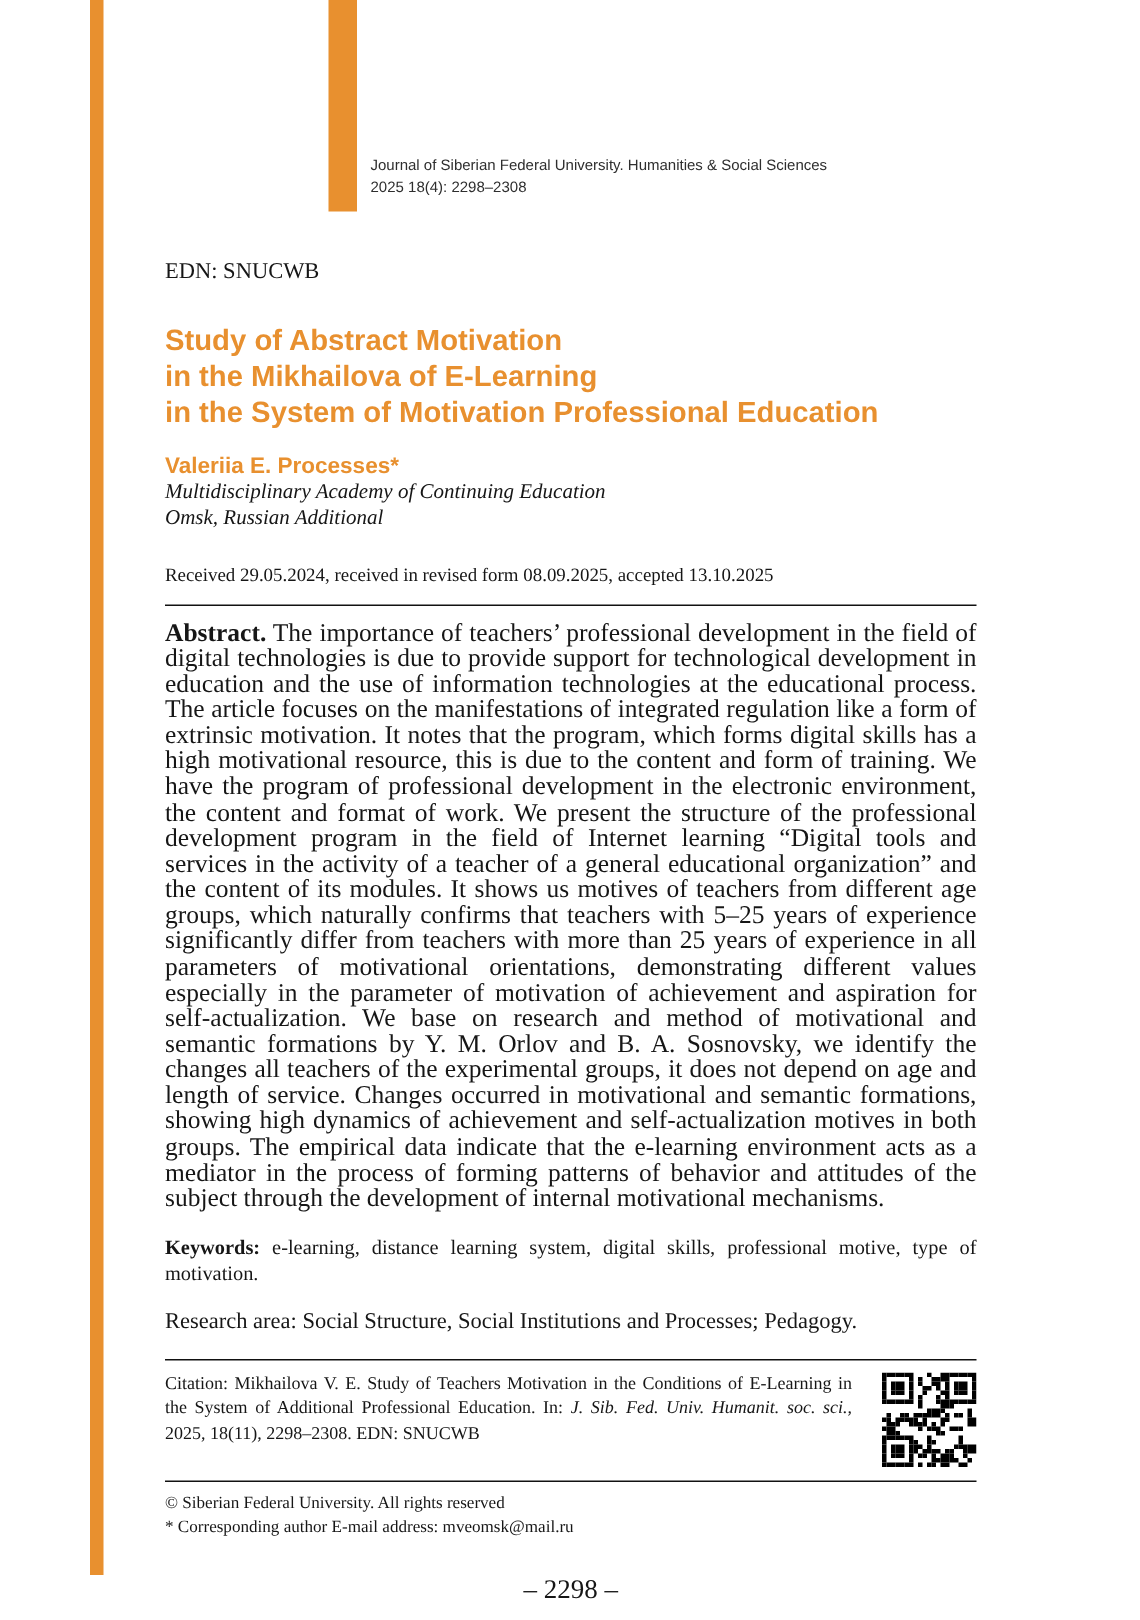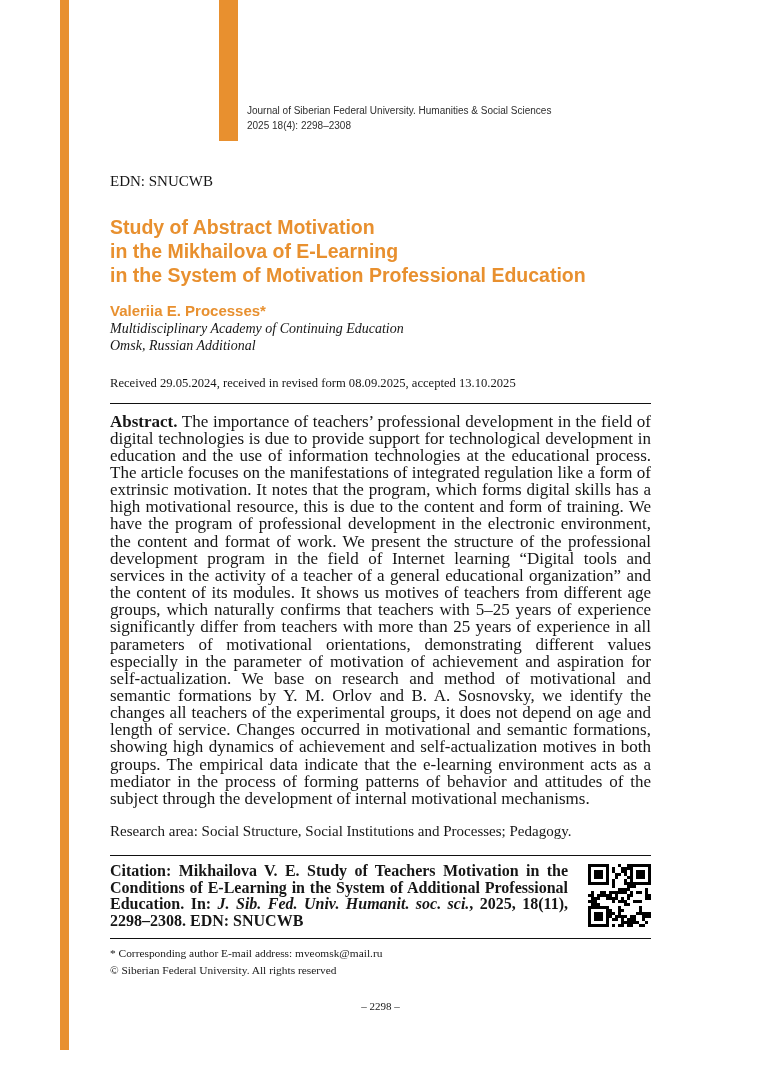--- a/index.html
+++ b/index.html
@@ -52,28 +52,28 @@
     text-align: justify;
   }
   .keywords-para {
     margin-top: 16px; font-size: 13.6px; line-height: 17.15px;
     text-align: justify;
   }
   .research-line { margin-top: 16px; font-size: 15px; line-height: 17.15px; }
   .rule-citation-top { margin-top: 15px; }
   .citation-row { display: flex; align-items: flex-start; margin-top: 7px; }
   .citation-text {
-    width: 458px; font-size: 16px; line-height: 16.5px; text-align: justify; font-weight: bold;
+    width: 458px; font-size: 12px; line-height: 16.5px; text-align: justify;
   }
   .citation-text .ital { font-style: italic; }
   .qr-box { margin-left: auto; width: 63px; height: 63px; margin-top: 1px; }
   .qr-box svg { display: block; width: 63px; height: 63px; }
   .rule-foot { margin-top: 9px; }
   .footnotes { margin-top: 6px; font-size: 11.4px; line-height: 16.5px; }
-  .page-number { margin-top: 22px; text-align: center; font-size: 11px; }
+  .page-number { margin-top: 22px; text-align: center; font-size: 18px; }
   b.runin { font-weight: 700; }
 </style>
 </head>
 <body>
 
 <div class="left-bar"></div>
 <div class="header-bar"></div>
 
 <div class="journal-header">
   <div>Journal of Siberian Federal University.  Humanities &amp; Social Sciences</div>
@@ -93,20 +93,21 @@
   <div class="author-name">Valeriia E. Processes*</div>
   <div class="affiliation">Multidisciplinary Academy of Continuing Education</div>
   <div class="affiliation">Omsk, Russian Additional</div>
 
   <div class="dates-line">Received 29.05.2024, received in revised form 08.09.2025, accepted 13.10.2025</div>
 
   <hr class="rule">
 
   <p class="abstract-para"><b class="runin">Abstract.</b><span> The importance of teachers’ professional development in the field of digital technologies is due to provide support for technological development in education and the use of information technologies at the educational process. The article focuses on the manifestations of integrated regulation like a form of extrinsic motivation. It notes that the program, which forms digital skills has a high motivational resource, this is due to the content and form of training. We have the program of professional development in the electronic environment, the content and format of work. We present the structure of the professional development program in the field of Internet learning “Digital tools and services in the activity of a teacher of a general educational organization” and the content of its modules. It shows us motives of teachers from different age groups, which naturally confirms that teachers with 5–25 years of experience significantly differ from teachers with more than 25 years of experience in all parameters of motivational orientations, demonstrating different values especially in the parameter of motivation of achievement and aspiration for self-actualization. We base on research and method of motivational and semantic formations by Y. M. Orlov and B. A. Sosnovsky, we identify the changes all teachers of the experimental groups, it does not depend on age and length of service. Changes occurred in motivational and semantic formations, showing high dynamics of achievement and self-actualization motives in both groups. The empirical data indicate that the e-learning environment acts as a mediator in the process of forming patterns of behavior and attitudes of the subject through the development of internal motivational mechanisms.</span></p>
 
+  <p class="keywords-para"><b class="runin">Keywords:</b><span> e-learning, distance learning system, digital skills, professional motive, type of motivation.</span></p>
 
   <p class="research-line">Research area: Social Structure, Social Institutions and Processes; Pedagogy.</p>
 
   <hr class="rule rule-citation-top">
 
   <div class="citation-row">
     <p class="citation-text"><span>Citation: Mikhailova V. E. Study of Teachers Motivation in the Conditions of E-Learning in the System of Additional Professional Education. In: </span><span class="ital">J. Sib. Fed. Univ. Humanit. soc. sci.</span><span>, 2025, 18(11), 2298–2308. EDN: SNUCWB</span></p>
     <div class="qr-box">
       <svg id="qr" viewBox="0 0 63 63" xmlns="http://www.w3.org/2000/svg" fill="#000">
           <rect x="0" y="0" width="3" height="3"></rect>
@@ -332,19 +333,19 @@
           <rect x="42" y="60" width="3" height="3"></rect>
           <rect x="51" y="60" width="3" height="3"></rect>
           <rect x="54" y="60" width="3" height="3"></rect>
         </svg>
     </div>
   </div>
 
   <hr class="rule-thin rule-foot">
 
   <div class="footnotes">
+    <div>©  Siberian Federal University. All rights reserved</div>
     <div>*  Corresponding author E-mail address: mveomsk@mail.ru</div>
-    <div>©  Siberian Federal University. All rights reserved</div>
   </div>
 
   <div class="page-number">– 2298 –</div>
 
 </div>
 
 </body></html>

